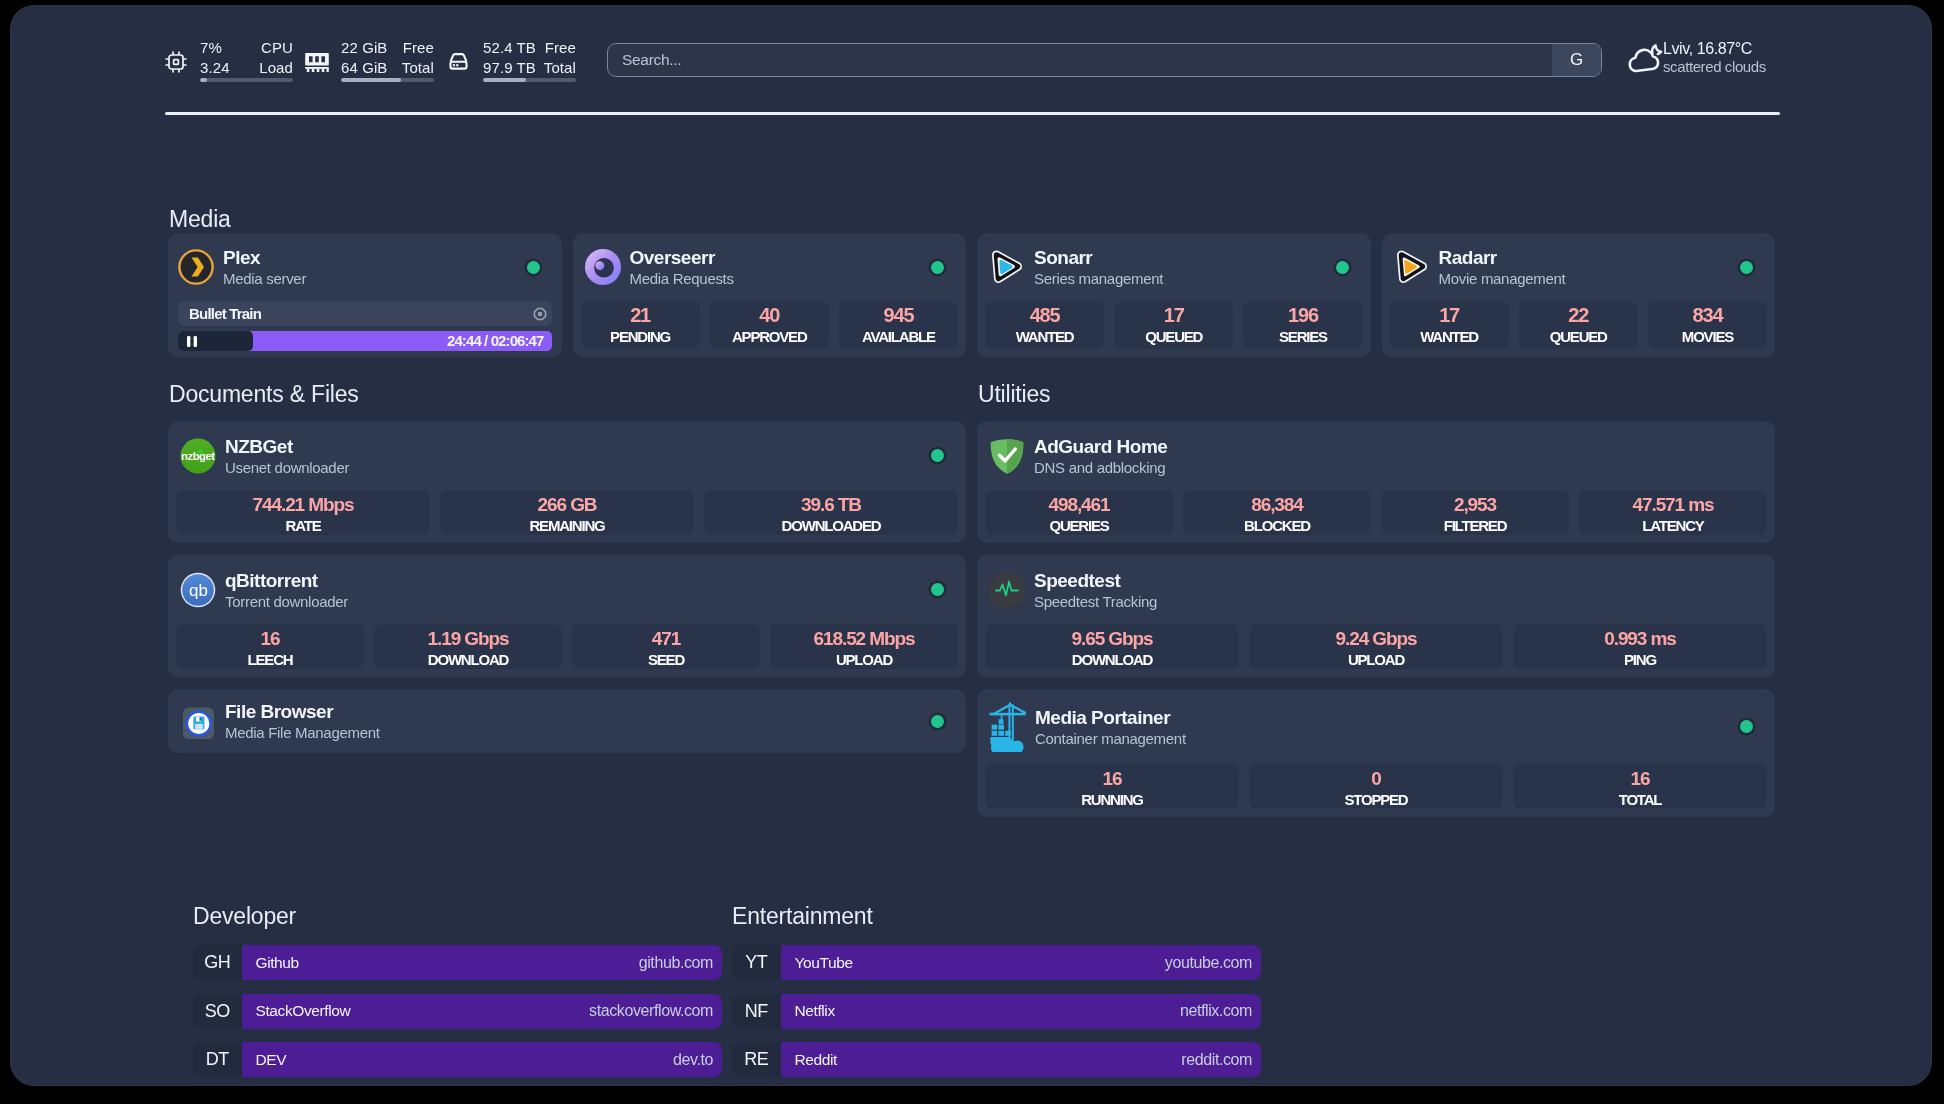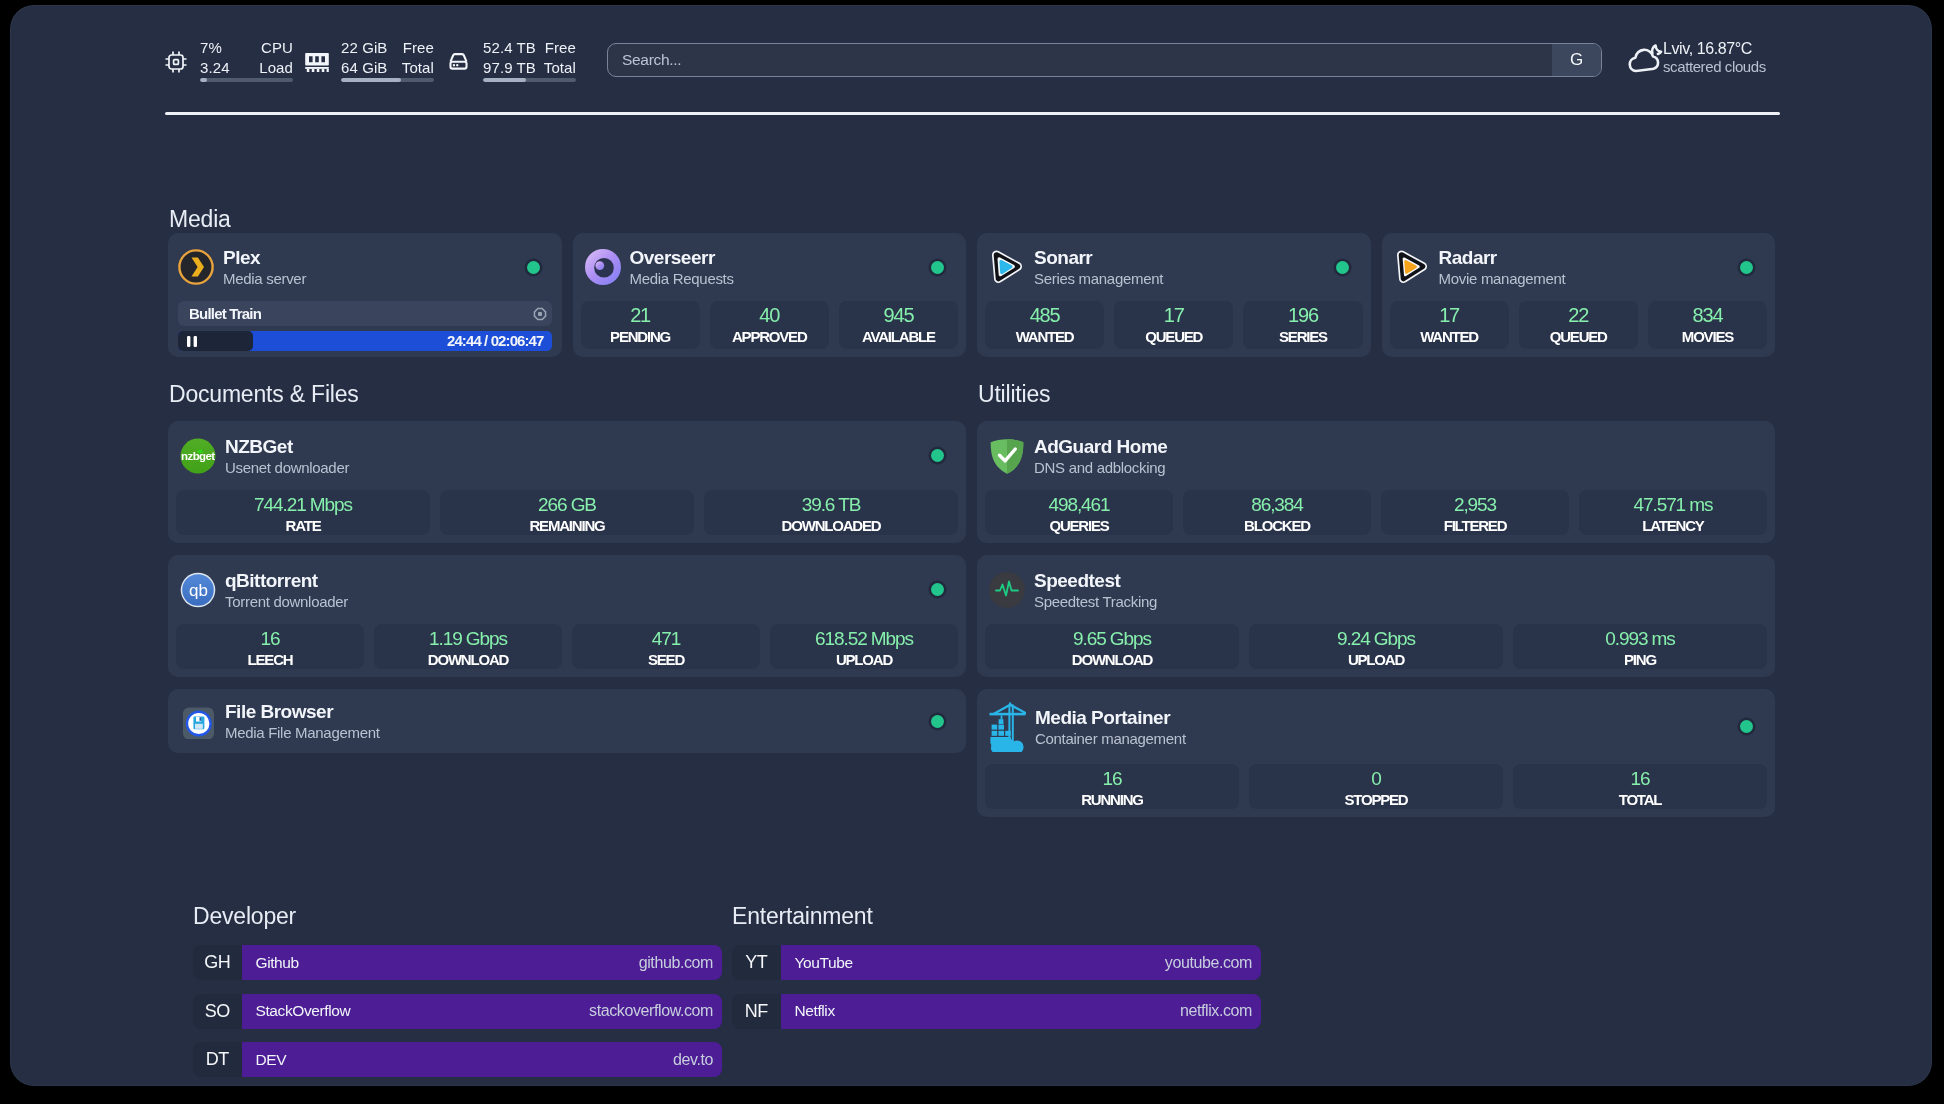--- a/index.html
+++ b/index.html
@@ -32,41 +32,41 @@
 
 .card { background:#2f3950; border-radius:10px; position:relative; display:flex; flex-direction:column; }
 .chead { flex:1; display:flex; align-items:center; padding:0 12px; }
 .cico { width:36px; height:36px; flex:none; }
 .ctx { margin-left:9px; }
 .t { font-size:19px; font-weight:700; color:#f2f5f9; line-height:23px; letter-spacing:-.5px; }
 .s { font-size:15px; color:#b9c2d1; line-height:19px; letter-spacing:-.3px; }
 .dot { position:absolute; right:22px; width:13px; height:13px; border-radius:50%; background:#22c58b; box-shadow:0 0 0 2.5px rgba(18,22,38,.45); }
 .stats { display:flex; gap:10px; margin:0 8px 8px; }
 .stat { flex:1; background:#293349; border-radius:8px; text-align:center; }
-.v { font-size:19px; color:#86efac; line-height:23px; letter-spacing:-1.1px; }
+.v { font-size:19px; color:#fca5a5; line-height:23px; letter-spacing:-1.1px;font-weight:bold; }
 .l { font-size:15px; font-weight:700; color:#fff; letter-spacing:-1.2px; line-height:19px; }
 
 #mediacards { position:absolute; left:168px; top:233px; width:1607px; height:124px; display:flex; gap:11px; }
 #mediacards .card { flex:1; }
 #mediacards .stats { height:48px; }
 #mediacards .stat { padding-top:3px; }
 #mediacards .v { font-size:20px; letter-spacing:-1.2px; }
 #dcol { position:absolute; left:168px; top:421px; width:798px; }
 #ucol { position:absolute; left:977px; top:421px; width:798px; }
 .wcard { width:100%; height:122px; margin-bottom:12px; }
 .wcard .stats { height:45px; }
 .wcard .stat { padding-top:2.5px; }
 .short { height:64px; }
 .tall { height:128px; }
 
 
 #plexw { margin:0 10px 6px; }
 #plexw .row1 { height:25px; background:#3a445c; border-radius:6px; display:flex; align-items:center; padding:0 5px 0 11px; margin-bottom:5px; }
 #plexw .row1 .bt { flex:1; color:#f2f5f9; font-size:15px; font-weight:700; letter-spacing:-.8px; }
-#plexw .row2 { height:20px; background:#1d4ed8; border-radius:5px; position:relative; }
+#plexw .row2 { height:20px; background:#8b5cf6; border-radius:5px; position:relative; }
 #plexw .fill { position:absolute; left:0; top:0; height:100%; width:75px; background:#1d2638; border-radius:5px; display:flex; align-items:center; }
 #plexw .time { position:absolute; right:8px; top:0; line-height:20px; color:#f2f5f9; font-size:15px; font-weight:700; letter-spacing:-.9px; }
 
 
 #bms { position:absolute; left:168px; top:902px; width:1607px; display:flex; gap:10px;margin-left:25px; }
 .bcol { width:529px; }
 .bcol h3 { color:#e8ecf4; font-size:23px; font-weight:500; line-height:28px; letter-spacing:-.2px; margin-bottom:15px; }
 .bmrow { display:flex; height:35px; margin-bottom:13.5px; border-radius:8px; overflow:hidden; }
 .ab { width:48.5px; background:#222b3d; display:flex; align-items:center; justify-content:center; font-size:18px; color:#f5f7fa; letter-spacing:-.5px; }
 .bmain { flex:1; background:#4c1d95; display:flex; align-items:center; justify-content:space-between; padding:0 9px 0 14px; }
@@ -531,14 +531,21 @@
           <span class="bdom">youtube.com</span>
         </div>
       </div>
     <div class="bmrow">
         <div class="ab">NF</div>
         <div class="bmain">
           <span class="bname">Netflix</span>
           <span class="bdom">netflix.com</span>
         </div>
       </div>
+    <div class="bmrow">
+        <div class="ab">RE</div>
+        <div class="bmain">
+          <span class="bname">Reddit</span>
+          <span class="bdom">reddit.com</span>
+        </div>
+      </div>
   </div>
 </div>
 
 </body></html>

